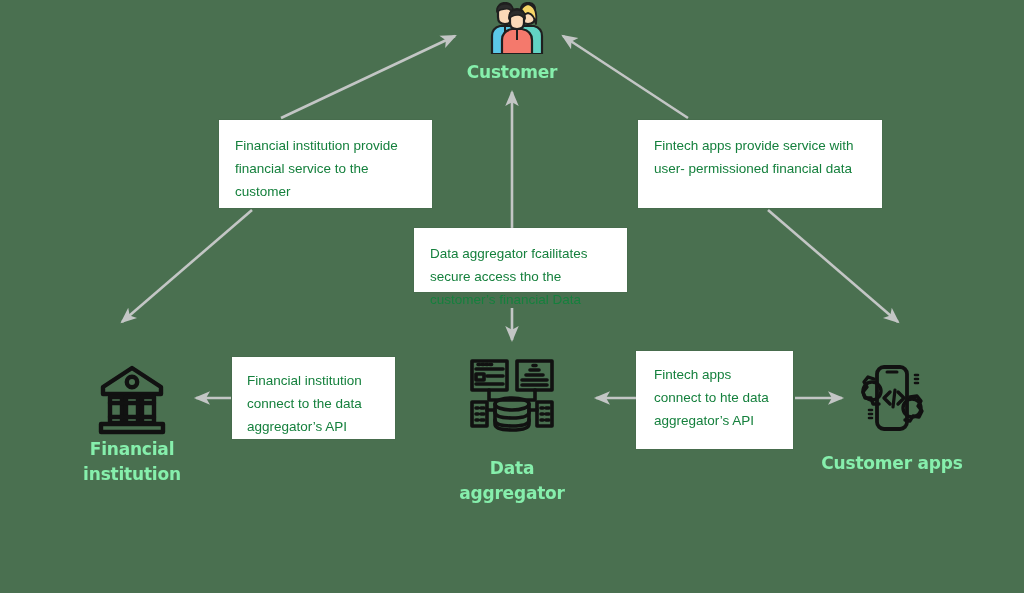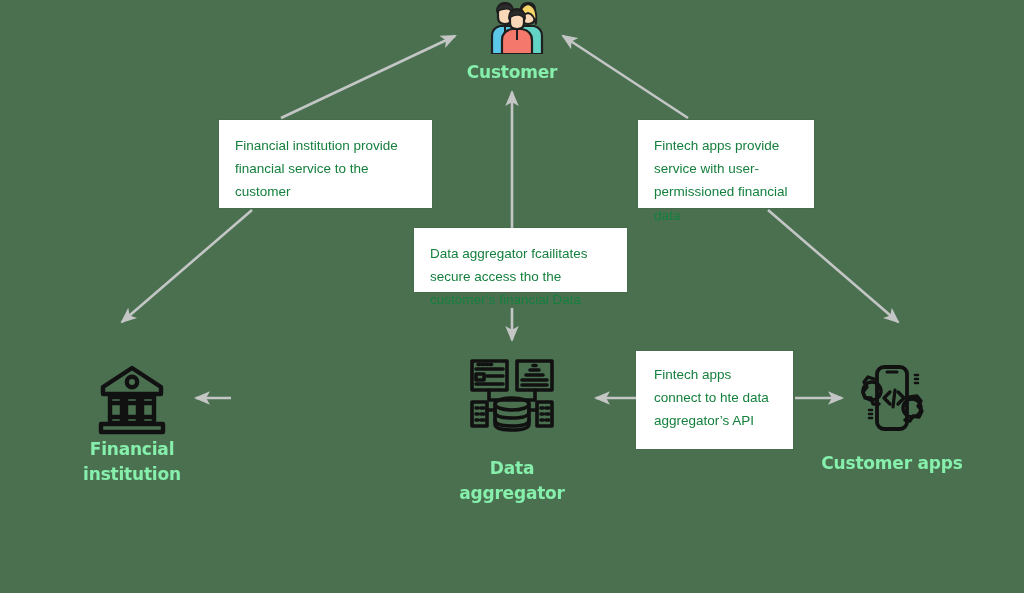--- a/index.html
+++ b/index.html
@@ -28,21 +28,21 @@
     position: absolute;
     background: #ffffff;
     color: #15803d;
     font-size: 13.5px;
     line-height: 1.72;
     padding: 14px 16px;
     z-index: 5;
     box-shadow: 0 0 0 1px rgba(0,0,0,0.035);
   }
   .note-fi-customer  { left: 219px; top: 120px;  width: 213px; height: 88px; }
-  .note-fintech-customer { left: 638px; top: 120px; width: 176px; height: 88px; }
+  .note-fintech-customer { left: 638px; top: 120px; width: 244px; height: 88px; }
   .note-aggregator   { left: 414px; top: 228px;  width: 213px; height: 64px; }
   .note-fi-api       { left: 232px; top: 357px;  width: 163px; height: 82px; padding: 12px 15px; }
   .note-fintech-api  { left: 636px; top: 351px;  width: 157px; height: 98px; padding: 12px 18px; }
 
   
   .node {
     position: absolute;
     display: flex;
     flex-direction: column;
     align-items: center;
@@ -98,20 +98,21 @@
 
     <line x1="795" y1="398" x2="842" y2="398" stroke="#c3c6c5" stroke-width="2.6" marker-end="url(#ah)"></line>
   </svg>
 
   <div class="note note-fi-customer">Financial institution provide financial service to the customer</div>
 
   <div class="note note-fintech-customer">Fintech apps provide service with user- permissioned financial data</div>
 
   <div class="note note-aggregator">Data aggregator fcailitates secure access tho the customer’s financial Data</div>
 
+  <div class="note note-fi-api">Financial institution connect to the data aggregator’s API</div>
 
   <div class="note note-fintech-api">Fintech apps connect to hte data aggregator’s API</div>
 
   <div class="node node-customer">
     <span class="icon-wrap">
       <svg width="72" height="52" viewBox="0 0 72 52">
 
         <path d="M16 52 L16 34 Q16 26 24 24 L34 24 Q42 26 42 34 L42 52 Z" fill="#5bc8e8" stroke="#1f1f1f" stroke-width="2.2" stroke-linejoin="round"></path>
         <path d="M22 8 Q22 1 29 1 Q36 1 36 8 L36 15 Q36 22 29 22 Q22 22 22 15 Z" fill="#fbd9b8" stroke="#1f1f1f" stroke-width="2.2"></path>
         <path d="M21 10 Q20 2 29 2 Q38 2 37 10 Q33 6 29 7 Q24 7 21 10 Z" fill="#2b2b2b" stroke="#1f1f1f" stroke-width="1.6" stroke-linejoin="round"></path>

